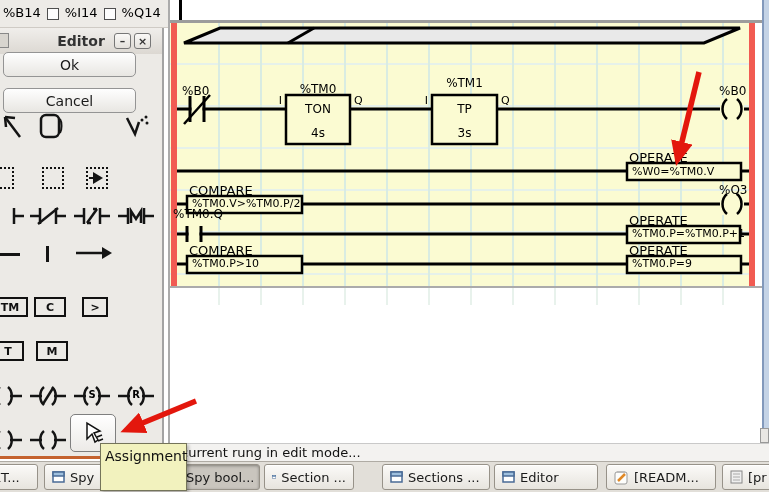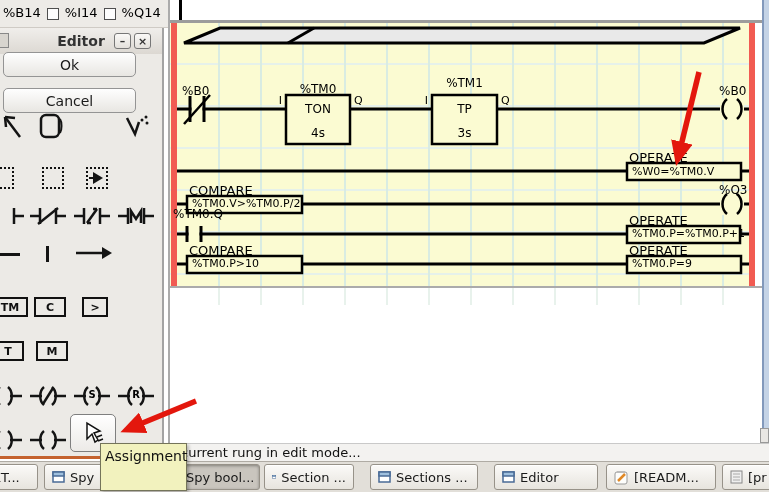--- a/index.html
+++ b/index.html
@@ -328,21 +328,21 @@
 <div class="tbtn active" style="left:182px;width:78px;justify-content:flex-start;padding:0 3px">
   <span>Spy bool...</span>
 </div>
 <div class="tbtn" style="left:264px;width:90px">
   <svg width="13" height="12" viewBox="0 0 13 12">
     <rect x="1" y="1" width="11" height="10" fill="#FFF" stroke="#4A6B96" stroke-width="1.5"></rect>
     <rect x="1" y="1" width="11" height="4" fill="#9FC0DE" stroke="#4A6B96" stroke-width="1.5"></rect>
   </svg>
   <span>Section ...</span>
 </div>
-<div class="tbtn" style="left:370px;width:108px">
+<div class="tbtn" style="left:382px;width:108px">
   <svg width="13" height="12" viewBox="0 0 13 12">
     <rect x="1" y="1" width="11" height="10" fill="#FFF" stroke="#4A6B96" stroke-width="1.5"></rect>
     <rect x="1" y="1" width="11" height="4" fill="#9FC0DE" stroke="#4A6B96" stroke-width="1.5"></rect>
   </svg>
   <span>Sections ...</span>
 </div>
 <div class="tbtn" style="left:494px;width:104px">
   <svg width="13" height="12" viewBox="0 0 13 12">
     <rect x="1" y="1" width="11" height="10" fill="#FFF" stroke="#4A6B96" stroke-width="1.5"></rect>
     <rect x="1" y="1" width="11" height="4" fill="#9FC0DE" stroke="#4A6B96" stroke-width="1.5"></rect>

